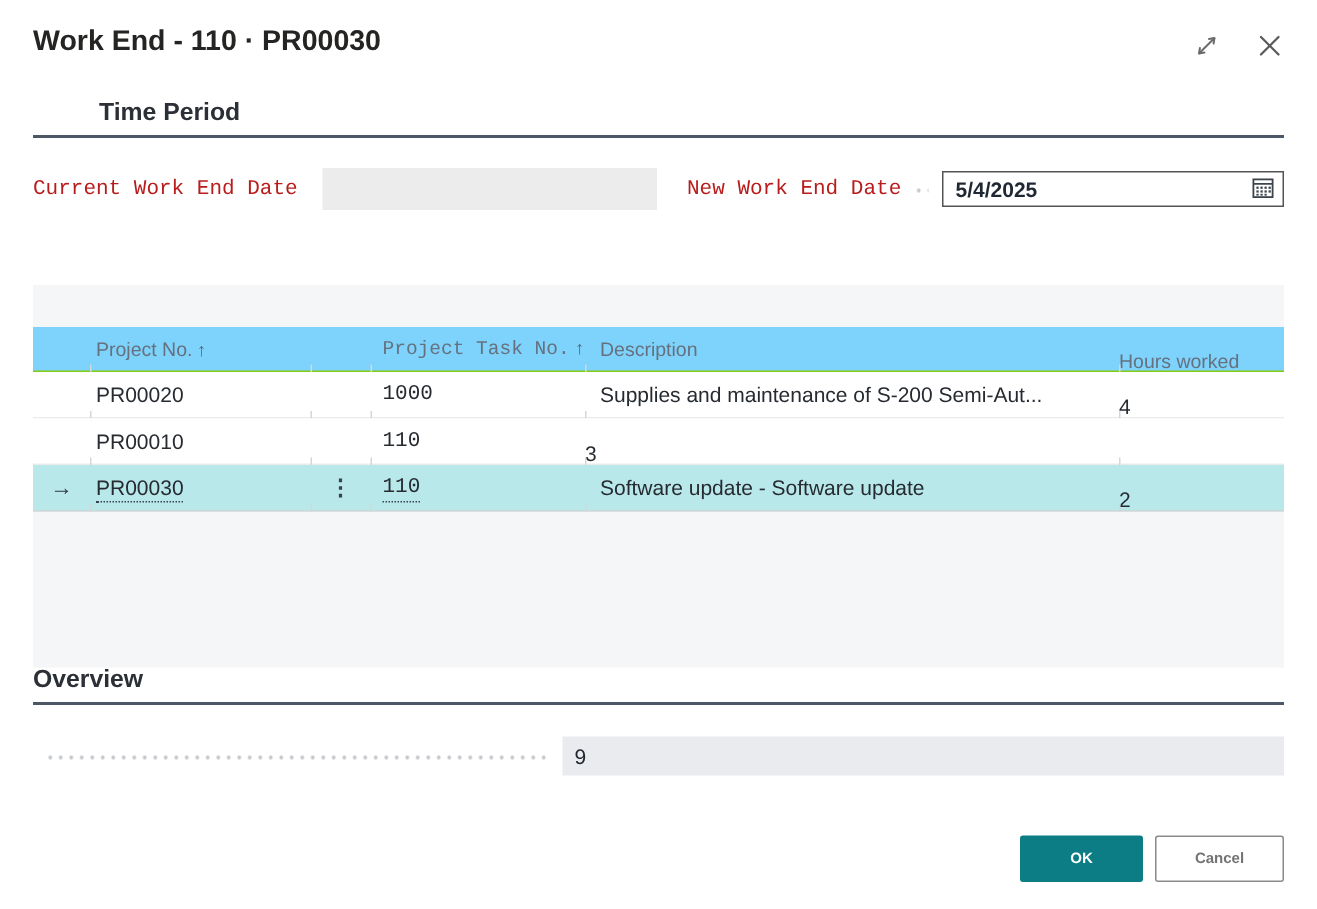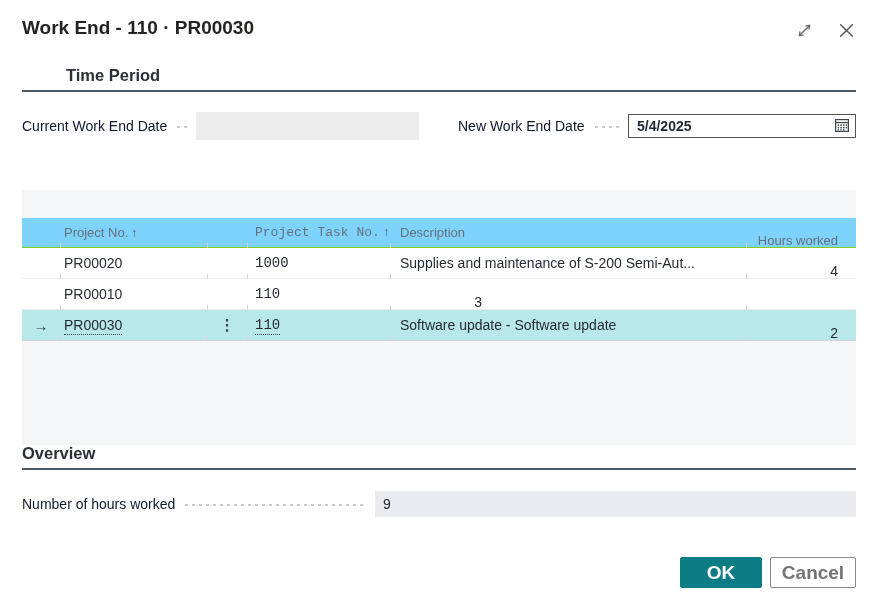--- a/index.html
+++ b/index.html
@@ -18,21 +18,21 @@
   .heading-overview{top:444px;}
   .rule{position:absolute;left:22px;right:22px;height:2px;background:#4c5866;}
   .rule-time{top:90px;}
   .rule-overview{top:468px;}
 
   
   .field-group{position:absolute;display:flex;align-items:center;height:28px;}
   .fg-current{left:22px;top:112px;width:397px;}
   .fg-new{left:458px;top:112px;width:398px;}
   .fg-hours{left:22px;top:491px;right:22px;height:26px;}
-  .lbl{font-size:14px;color:#0f172a;white-space:nowrap;flex:none;}
+  .lbl{font-size:14px;color:#b91c1c;white-space:nowrap;flex:none;font-family:Liberation Mono, monospace;}
   .dots{flex:1;height:4px;margin:1px 9px 0 8px;background-image:radial-gradient(circle,#c5c8cc 1.1px,transparent 1.45px);background-size:7px 4px;background-repeat:repeat-x;background-position:0 50%;}
   .ro-field{flex:none;width:223px;height:28px;background:#ececec;}
   .input-wrap{flex:none;display:flex;align-items:center;width:228px;height:24px;border:1px solid #545454;background:#fff;box-sizing:border-box;}
   .input-wrap input{flex:1;min-width:0;border:0;outline:0;background:transparent;font-family:inherit;font-size:14px;font-weight:600;color:#1f2733;padding:0 4px 0 8px;}
   .cal-btn{flex:none;width:26px;height:26px;display:flex;align-items:center;justify-content:center;background:none;border:none;padding:0;cursor:pointer;}
   .sum-field{flex:none;width:481px;height:26px;background:#e9ebee;font-size:14px;color:#20262e;line-height:26px;padding-left:8px;box-sizing:border-box;}
 
   
   .grid{position:absolute;left:22px;right:22px;top:190px;}
   .grid-toolbar{height:28px;background:#f5f6f8;}
@@ -40,31 +40,31 @@
   .hdr .sort{font-size:12px;margin-left:3px;color:#55606c;}
   .row{position:relative;display:flex;align-items:center;height:30px;background:#fff;border-bottom:1px solid #ebebeb;font-size:14px;color:#262b31;cursor:pointer;}
   .row.selected{background:#b9e8eb;border-bottom:1px solid #cfd4d6;}
   .grid-empty{height:104px;background:#f5f6f8;}
 
   .c-sel{flex:none;width:38px;display:flex;align-items:center;justify-content:center;}
   .c-proj{flex:none;width:147px;padding-left:4px;box-sizing:border-box;white-space:nowrap;}
   .c-menu{flex:none;width:40px;text-align:center;}
   .c-task{flex:none;width:143px;padding-left:8px;box-sizing:border-box;white-space:nowrap;font-family:Liberation Mono, monospace;}
   .c-desc{flex:1;min-width:0;padding-left:10px;white-space:nowrap;overflow:hidden;}
-  .c-hours{flex:none;width:110px;padding-right:18px;box-sizing:border-box;text-align:right;margin-top:16px;}
+  .c-hours{flex:none;width:110px;padding-right:18px;box-sizing:border-box;margin-top:16px;}
 
   .tick{position:absolute;bottom:-1px;width:1px;height:5px;background:#d4d7da;}
   .t1{left:38px;}.t2{left:185px;}.t3{left:225px;}.t4{left:368px;}.t5{left:724px;}
 
   .row-marker{font-size:15px;color:#2e3944;line-height:1;}
   .cell-menu{font-size:15px;font-weight:600;color:#39424c;line-height:1;cursor:pointer;}
   .link-dotted{border-bottom:1px dotted #39434e;padding-bottom:1px;cursor:pointer;}
 
   
-  .btn{position:absolute;top:557px;height:31px;font-family:inherit;font-size:19px;border-radius:2px;cursor:pointer;}
+  .btn{position:absolute;top:557px;height:31px;font-family:inherit;font-size:10px;border-radius:2px;cursor:pointer;}
   .btn-ok{left:680px;width:82px;background:#0c7d85;color:#fff;font-weight:700;border:1px solid #0c7d85;}
   .btn-cancel{left:770px;width:86px;background:#fff;color:#737373;font-weight:600;border:1px solid #8a8a8a;}
 </style>
 </head>
 <body>
 
 <div class="dialog">
 
   <div class="title">Work End - 110 · PR00030</div>
   <button class="icon-btn icon-expand">
@@ -197,20 +197,19 @@
         <span class="tick t5"></span>
     </div>
 
     <div class="grid-empty"></div>
   </div>
 
   <div class="section-heading heading-overview">Overview</div>
   <div class="rule rule-overview"></div>
 
   <div class="field-group fg-hours">
-    <span class="lbl">Number of hours worked</span>
     <span class="dots"></span>
     <div class="sum-field">9</div>
   </div>
 
   <button class="btn btn-ok">OK</button>
   <button class="btn btn-cancel">Cancel</button>
 </div>
 
 </body></html>

